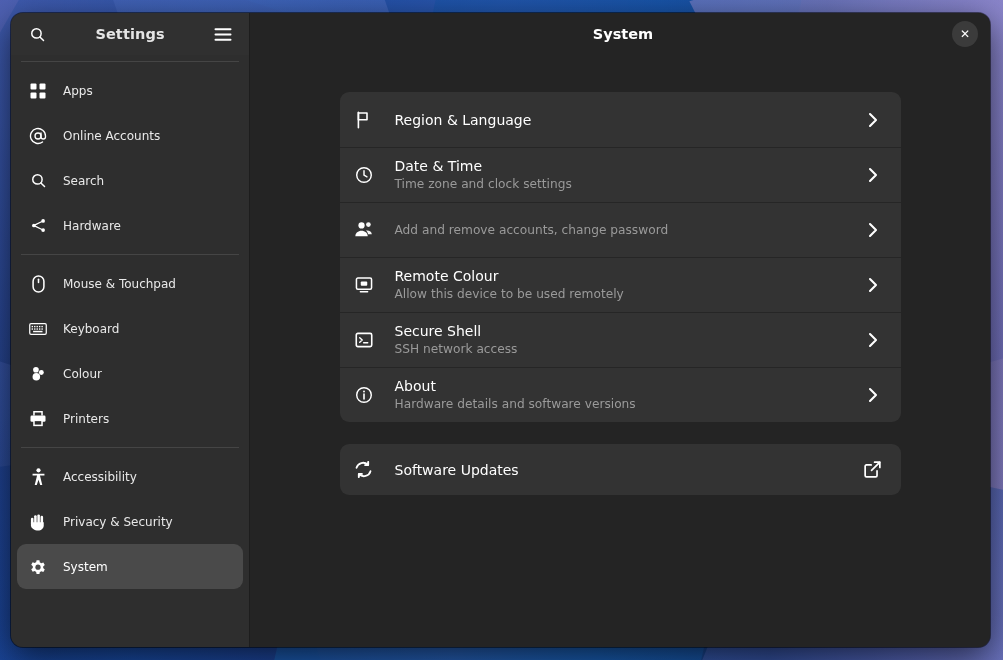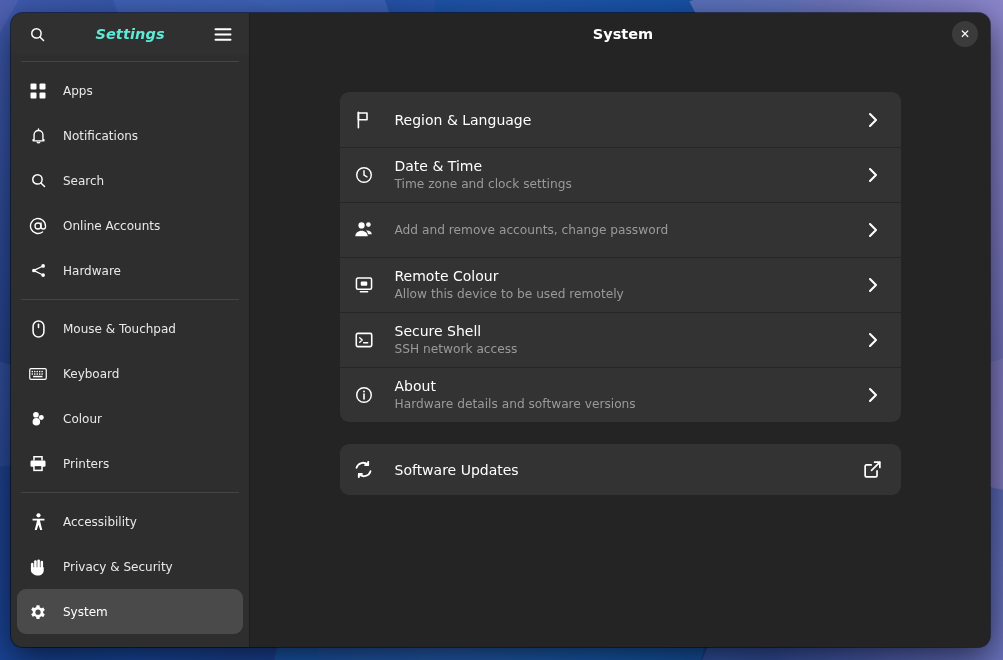--- a/index.html
+++ b/index.html
@@ -74,25 +74,24 @@
   }
   #sidebar-header .hdr-btn {
     width: 32px; height: 32px;
     display: flex; align-items: center; justify-content: center;
     border-radius: 7px;
     cursor: pointer;
   }
   #sidebar-header .hdr-title {
     flex: 1;
     text-align: center;
-    color: #5eead4;
+    color: #e5e5e5;
     font-size: 14.5px;
     font-weight: bold;
     letter-spacing: 0.1px;
-    font-style: italic;
   }
   #sidebar-scroll {
     flex: 1;
     overflow: hidden;
     padding: 0 6px;
   }
   .sb-divider {
     height: 1px;
     background: #454545;
     margin: 6px 4px 6px 4px;
@@ -267,49 +266,39 @@
           <svg width="16" height="16" viewBox="0 0 16 16" fill="#ffffff">
             <rect x="0.5" y="0.5" width="6" height="6" rx="1"></rect>
             <rect x="9.5" y="0.5" width="6" height="6" rx="1"></rect>
             <rect x="0.5" y="9.5" width="6" height="6" rx="1"></rect>
             <rect x="9.5" y="9.5" width="6" height="6" rx="1"></rect>
           </svg>
         </span>
         <span class="sb-label">Apps</span>
       </div>
 
-      <div class="sb-item">
-        <span class="sb-icon">
-          <svg width="17" height="18" viewBox="0 0 20 22" fill="none" stroke="#ffffff" stroke-width="1.7" stroke-linecap="round" stroke-linejoin="round">
-            <path d="M4.6 15.6V9.6a5.4 5.4 0 0 1 10.8 0v6h1.2v1.3H3.4v-1.3z"></path>
-            <path d="M8.3 18.4a1.9 1.9 0 0 0 3.4 0"></path>
-            <line x1="10" y1="2.3" x2="10" y2="4.1"></line>
-          </svg>
-        </span>
-        <span class="sb-label">Notifications</span>
+
+      <div class="sb-item">
+        <span class="sb-icon">
+          <svg width="18" height="18" viewBox="0 0 24 24" fill="none" stroke="#ffffff" stroke-width="1.8" stroke-linecap="round">
+            <circle cx="12" cy="12" r="4"></circle>
+            <path d="M16 8v5a3 3 0 0 0 6 0v-1a10 10 0 1 0-4 8"></path>
+          </svg>
+        </span>
+        <span class="sb-label">Online Accounts</span>
       </div>
 
       <div class="sb-item">
         <span class="sb-icon">
           <svg width="17" height="17" viewBox="0 0 24 24" fill="none" stroke="#ffffff" stroke-width="2.1" stroke-linecap="round">
             <circle cx="10.5" cy="10.5" r="6.6"></circle>
             <line x1="15.4" y1="15.4" x2="20.5" y2="20.5"></line>
           </svg>
         </span>
         <span class="sb-label">Search</span>
-      </div>
-
-      <div class="sb-item">
-        <span class="sb-icon">
-          <svg width="18" height="18" viewBox="0 0 24 24" fill="none" stroke="#ffffff" stroke-width="1.8" stroke-linecap="round">
-            <circle cx="12" cy="12" r="4"></circle>
-            <path d="M16 8v5a3 3 0 0 0 6 0v-1a10 10 0 1 0-4 8"></path>
-          </svg>
-        </span>
-        <span class="sb-label">Online Accounts</span>
       </div>
 
       <div class="sb-item">
         <span class="sb-icon">
           <svg width="17" height="17" viewBox="0 0 24 24" fill="#ffffff" stroke="#ffffff" stroke-width="1.7" stroke-linecap="round">
             <circle cx="18.5" cy="5.5" r="2.6" fill="#ffffff" stroke="none"></circle>
             <circle cx="18.5" cy="18.5" r="2.6" fill="#ffffff" stroke="none"></circle>
             <circle cx="5.5" cy="12" r="2.6" fill="#ffffff" stroke="none"></circle>
             <line x1="7.8" y1="10.8" x2="16.2" y2="6.7" stroke="#ffffff"></line>
             <line x1="7.8" y1="13.2" x2="16.2" y2="17.3" stroke="#ffffff"></line>

